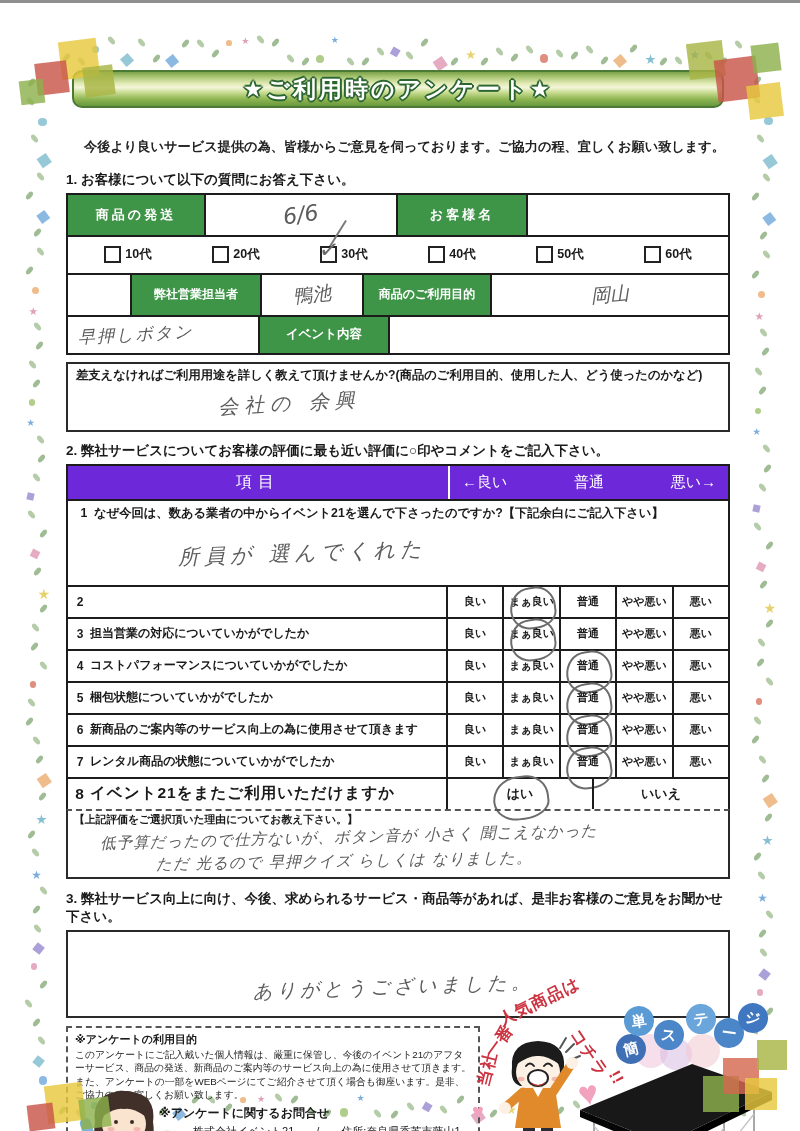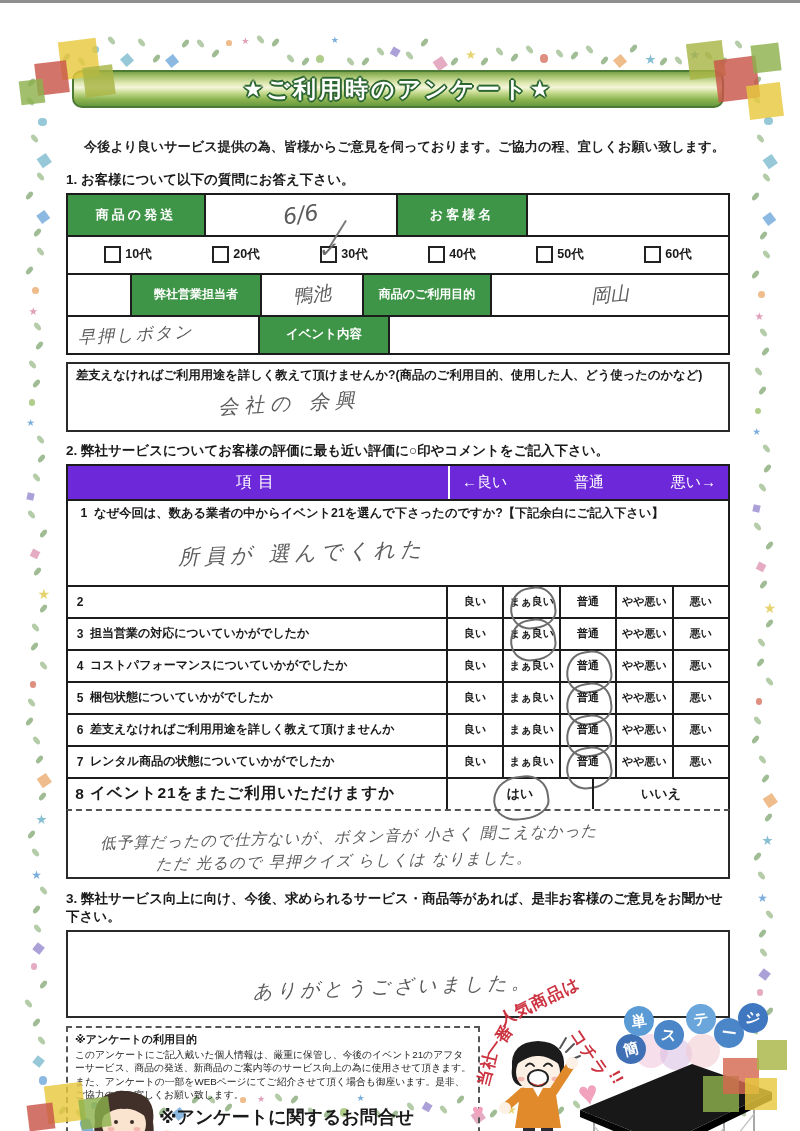--- a/index.html
+++ b/index.html
@@ -86,21 +86,21 @@
 
   
   .s3box{border:2px solid #2a2a2a;margin-top:4px;height:84px;position:relative;}
   .s3box .hw{position:absolute;left:185px;top:42px;font-size:19px;transform:rotate(-2deg);letter-spacing:4px;}
 
   
   .footer{position:relative;margin-top:8px;height:180px;}
   .privacy{position:absolute;left:0;top:0;width:414px;height:158px;border:2px dashed #555;box-sizing:border-box;padding:4px 7px;}
   .privacy .ptitle{font-size:11px;font-weight:bold;}
   .privacy .pbody{font-size:9.8px;line-height:1.38;margin-top:1px;color:#222;}
-  .privacy .ctitle{font-size:18px;font-weight:bold;margin:3px 0 0 84px;}
+  .privacy .ctitle{font-size:12px;font-weight:bold;margin:3px 0 0 84px;}
   .privacy .cline{font-size:11px;margin:2px 0 0 118px;}
   .operator{position:absolute;left:2px;top:56px;}
 
   
   .promo{position:absolute;left:408px;top:-28px;width:365px;height:210px;}
   .slog{position:absolute;color:#cc3340;font-weight:bold;font-size:16.5px;letter-spacing:1px;white-space:nowrap;}
   .bub{position:absolute;width:30px;height:30px;border-radius:50%;display:flex;align-items:center;justify-content:center;
        color:#fff;font-size:15px;font-weight:bold;}
   .bgc{position:absolute;border-radius:50%;opacity:.55;}
   .heart{position:absolute;color:#f2a2bd;}
@@ -484,21 +484,21 @@
         <div class="rc">
             <span>やや悪い</span>
           </div>
         <div class="rc">
             <span>悪い</span>
           </div>
       </div>
       <div class="erow">
         <div class="q">
             <span class="qno">6</span>
-            <span>差支えなければご利用用途を詳しく教えて頂けませんか</span>
+            <span>新商品のご案内等のサービス向上の為に使用させて頂きます</span>
           </div>
         <div class="rc">
             <span>良い</span>
           </div>
         <div class="rc">
             <span>まぁ良い</span>
           </div>
         <div class="rc circled">
             <span>普通</span>
           </div>
@@ -539,20 +539,21 @@
         <div class="ycell circled" id="q8yes">
             <span>はい</span>
           </div>
         <div class="ncell">
             <span>いいえ</span>
           </div>
       </div>
     </div>
 
     <div class="reason">
+      <div class="lbl">【上記評価をご選択頂いた理由についてお教え下さい。】</div>
       <span class="hw hw1">低予算だったので仕方ないが、ボタン音が 小さく 聞こえなかった</span>
       <span class="hw hw2">ただ 光るので 早押クイズ らしくは なりました。</span>
     </div>
 
     <div class="sec-head" style="margin-top:11px;">3. 弊社サービス向上に向け、今後、求められるサービス・商品等があれば、是非お客様のご意見をお聞かせ下さい。</div>
     <div class="s3box">
       <span class="hw">ありがとうございました。</span>
     </div>
 
     <div class="footer">

